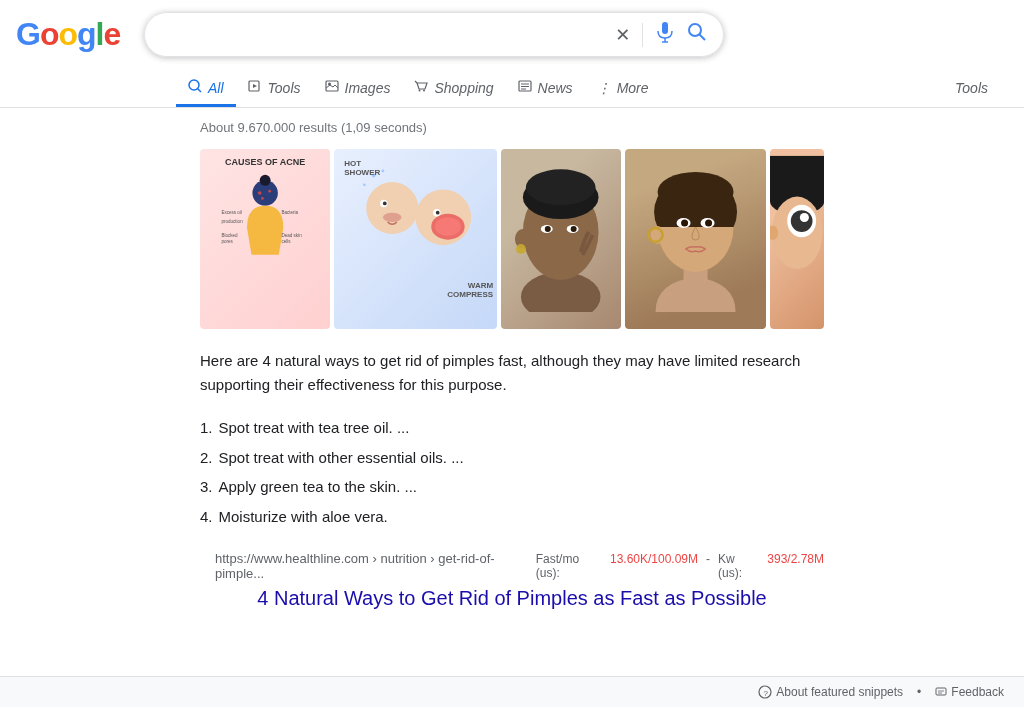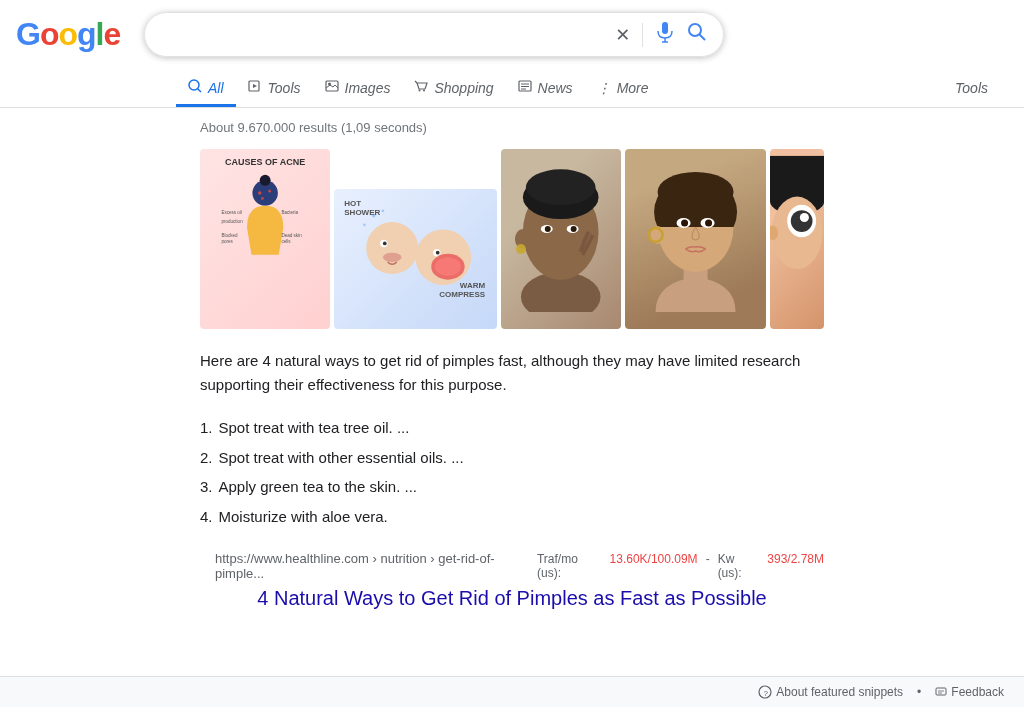--- a/index.html
+++ b/index.html
@@ -155,21 +155,20 @@
     }
 
     
     .img-1 {
       background: linear-gradient(135deg, #ffe4e4 0%, #ffd0d0 100%);
       flex: 1.2;
     }
     .img-2 {
       background: linear-gradient(135deg, #e8f0fe 0%, #c5d8f8 100%);
       flex: 1.5;
-      margin-top: 40px;
     }
     .img-3 {
       background: linear-gradient(135deg, #f5e6d3 0%, #e8d0b8 100%);
       flex: 1.1;
     }
     .img-4 {
       background: linear-gradient(135deg, #d4b8a0 0%, #c4a888 100%);
       flex: 1.3;
     }
     .img-5 {
@@ -200,21 +199,21 @@
       position: absolute;
       top: 10px;
       left: 10px;
       font-size: 8px;
       font-weight: bold;
       color: #555;
     }
     .img-2-label2 {
       position: absolute;
       bottom: 30px;
-      right: 12px;
+      right: 4px;
       font-size: 8px;
       font-weight: bold;
       color: #555;
       text-align: right;
     }
 
     
     .img-3-content {
       height: 100%;
       background: linear-gradient(135deg, #c8b8a0 30%, #a88870 100%);
@@ -599,21 +598,21 @@
   <ol class="snippet-list">
     <li><span class="num">1.</span><span>Spot treat with tea tree oil. ...</span></li>
     <li><span class="num">2.</span><span>Spot treat with other essential oils. ...</span></li>
     <li><span class="num">3.</span><span>Apply green tea to the skin. ...</span></li>
     <li><span class="num">4.</span><span>Moisturize with aloe vera.</span></li>
   </ol>
 
   <div class="source-line">
     <span class="source-url">https://www.healthline.com › nutrition › get-rid-of-pimple...</span>
     <div class="traf-info">
-      <span>Traf/mo (us):</span>
+      <span>Fast/mo (us):</span>
       <a class="traf-link">13.60K/100.09M</a>
       <span>-</span>
       <span>Kw (us):</span>
       <a class="traf-link">393/2.78M</a>
     </div>
   </div>
 
   <a class="result-title" href="#">4 Natural Ways to Get Rid of Pimples as Fast as Possible</a>
 
 </div>

